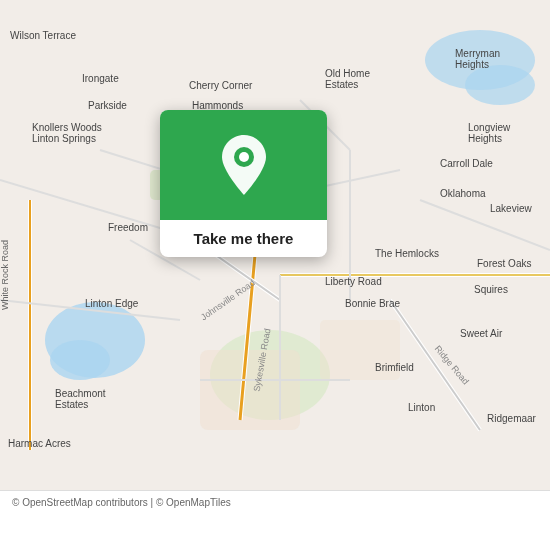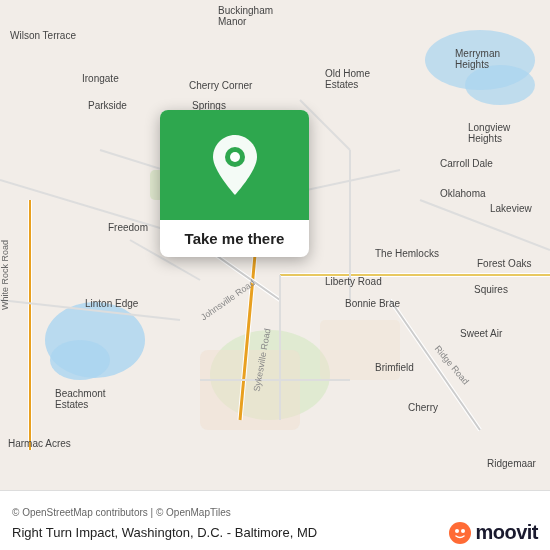--- a/index.html
+++ b/index.html
@@ -19,21 +19,21 @@
       background-color: #e8e0d8;
     }
 
     
     #bottom-bar {
       width: 550px;
       height: 60px;
       background: white;
       display: flex;
       flex-direction: column;
-      justify-content: flex-end;
+      justify-content: flex-start;
       padding: 6px 12px;
       border-top: 1px solid #ddd;
     }
 
     .attribution {
       font-size: 10px;
       color: #666;
       margin-bottom: 3px;
     }
 
@@ -73,21 +73,21 @@
       font-weight: bold;
       color: #1a1a2e;
       letter-spacing: -0.5px;
     }
 
     
     .popup-card {
       position: absolute;
       top: 110px;
       left: 160px;
-      width: 149px;
+      width: 167px;
       background: white;
       border-radius: 8px;
       box-shadow: 0 4px 15px rgba(0,0,0,0.3);
       overflow: hidden;
       z-index: 100;
     }
 
     .popup-green {
       background: #2ea74e;
       height: 110px;
@@ -178,73 +178,58 @@
     <line x1="200" y1="380" x2="350" y2="380" stroke="#ddd" stroke-width="2"></line>
     <line x1="0" y1="300" x2="180" y2="320" stroke="#ddd" stroke-width="2"></line>
     <line x1="420" y1="200" x2="550" y2="250" stroke="#ddd" stroke-width="2"></line>
     <line x1="130" y1="240" x2="200" y2="280" stroke="#ddd" stroke-width="2"></line>
     <line x1="300" y1="100" x2="350" y2="150" stroke="#ddd" stroke-width="2"></line>
 
     <text x="8" y="310" fill="#666" font-size="9" transform="rotate(-90,8,310)" font-family="Arial">White Rock Road</text>
   </svg>
 
   <div class="map-label" style="left:10px; top:30px">Wilson Terrace</div>
-  <div class="map-label" style="left:218px; top:5px">Buckingham<br>Manor</div>
   <div class="map-label" style="left:82px; top:73px">Irongate</div>
   <div class="map-label" style="left:189px; top:80px">Cherry Corner</div>
   <div class="map-label" style="left:325px; top:68px">Old Home<br>Estates</div>
   <div class="map-label" style="left:455px; top:48px">Merryman<br>Heights</div>
   <div class="map-label" style="left:88px; top:100px">Parkside</div>
-  <div class="map-label" style="left:192px; top:100px">Springs</div>
+  <div class="map-label" style="left:192px; top:100px">Hammonds</div>
+  <div class="map-label" style="left:32px; top:122px">Knollers Woods<br>Linton Springs</div>
   <div class="map-label" style="left:468px; top:122px">Longview<br>Heights</div>
   <div class="map-label" style="left:440px; top:158px">Carroll Dale</div>
   <div class="map-label" style="left:440px; top:188px">Oklahoma</div>
   <div class="map-label" style="left:490px; top:203px">Lakeview</div>
   <div class="map-label" style="left:108px; top:222px">Freedom</div>
   <div class="map-label bold town" style="left:240px; top:242px">Eldersburg</div>
   <div class="map-label" style="left:375px; top:248px">The Hemlocks</div>
   <div class="map-label" style="left:477px; top:258px">Forest Oaks</div>
   <div class="map-label" style="left:325px; top:276px">Liberty Road</div>
   <div class="map-label" style="left:85px; top:298px">Linton Edge</div>
   <div class="map-label" style="left:345px; top:298px">Bonnie Brae</div>
   <div class="map-label" style="left:474px; top:284px">Squires</div>
   <div class="map-label" style="left:460px; top:328px">Sweet Air</div>
   <div class="map-label" style="left:375px; top:362px">Brimfield</div>
-  <div class="map-label" style="left:408px; top:402px">Cherry</div>
+  <div class="map-label" style="left:408px; top:402px">Linton</div>
   <div class="map-label" style="left:55px; top:388px">Beachmont<br>Estates</div>
   <div class="map-label" style="left:8px; top:438px">Harmac Acres</div>
-  <div class="map-label" style="left:487px; top:458px">Ridgemaar</div>
+  <div class="map-label" style="left:487px; top:413px">Ridgemaar</div>
 
   <div class="map-label" style="left:196px; top:295px; transform: rotate(-35deg); font-size:9px; color:#888">Johnsville Road</div>
   <div class="map-label" style="left:230px; top:355px; transform: rotate(-80deg); font-size:9px; color:#888">Sykesville Road</div>
   <div class="map-label" style="left:428px; top:360px; transform: rotate(50deg); font-size:9px; color:#888">Ridge Road</div>
 
   <div class="popup-card">
     <div class="popup-green">
 
       <svg width="50" height="65" viewBox="0 0 50 65">
         <path d="M25 2 C13 2 3 12 3 24 C3 38 25 62 25 62 C25 62 47 38 47 24 C47 12 37 2 25 2 Z" fill="white" opacity="0.95"></path>
         <circle cx="25" cy="24" r="10" fill="#2ea74e"></circle>
         <circle cx="25" cy="24" r="5" fill="white"></circle>
       </svg>
     </div>
     <div class="popup-label">Take me there</div>
   </div>
 </div>
 
 <div id="bottom-bar">
   <div class="attribution">© OpenStreetMap contributors | © OpenMapTiles</div>
-  <div class="bottom-row">
-    <span class="place-name">Right Turn Impact, Washington, D.C. - Baltimore, MD</span>
-    <div class="moovit-logo">
-      <div class="moovit-icon">
-
-        <svg width="20" height="20" viewBox="0 0 20 20">
-          <circle cx="10" cy="10" r="10" fill="#ff6b35"></circle>
-          <circle cx="7" cy="8" r="2" fill="white"></circle>
-          <circle cx="13" cy="8" r="2" fill="white"></circle>
-          <path d="M6 13 Q10 16 14 13" stroke="white" stroke-width="1.5" fill="none" stroke-linecap="round"></path>
-        </svg>
-      </div>
-      <span class="moovit-text">moovit</span>
-    </div>
-  </div>
 </div>
 
 </body></html>

